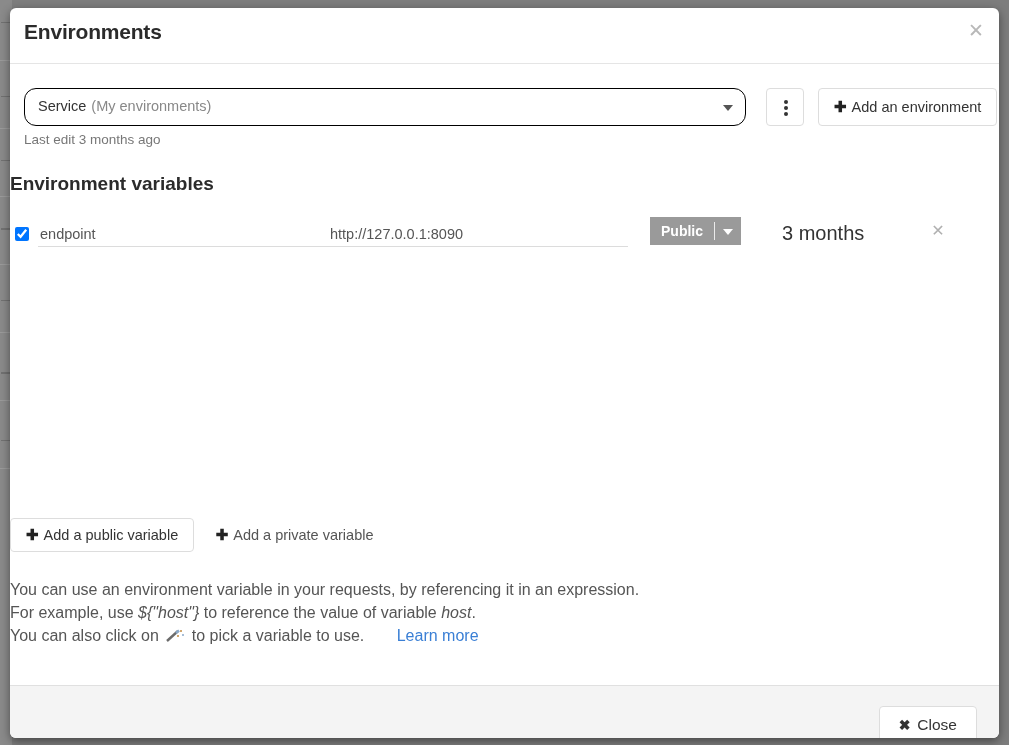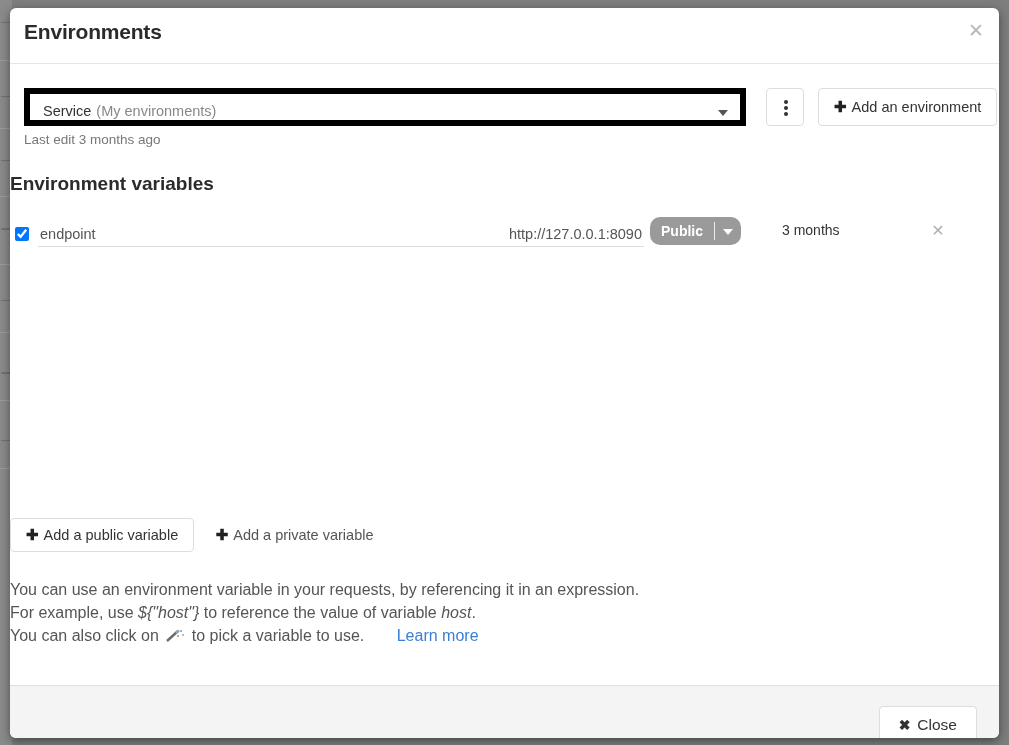--- a/index.html
+++ b/index.html
@@ -97,22 +97,22 @@
     position: relative;
     margin-top: 24px;
     height: 38px;
   }
   .env-select {
     position: absolute;
     left: 0;
     top: 0;
     width: 722px;
     height: 38px;
-    border: 6px solid #000000;
-    border-radius: 0;
+    border: 1px solid #000000;
+    border-radius: 12px;
     background: #fff;
     cursor: pointer;
   }
   .env-select-label {
     position: absolute;
     left: 13px;
     top: 9px;
     font-size: 14.5px;
     color: #333;
   }
@@ -259,31 +259,31 @@
     border: none;
     border-bottom: 1px solid #dcdcdc;
     background: transparent;
     font-size: 14.5px;
     color: #555;
     font-family: "Liberation Sans", sans-serif;
     padding: 0 2px;
     outline: none;
   }
   .cell-name  { left: 28px; width: 310px; }
-  .cell-value { left: 334px; width: 300px; text-align: right; }
+  .cell-value { left: 318px; width: 300px; }
 
   .privacy-btn {
     position: absolute;
     left: 640px;
     top: 4px;
     height: 28px;
     display: flex;
     align-items: center;
     background: #9a9a9a;
-    border-radius: 10px;
+    border-radius: 0;
     cursor: pointer;
     user-select: none;
   }
   .privacy-label {
     padding: 0 11px;
     font-size: 14px;
     font-weight: bold;
     color: #ffffff;
     line-height: 28px;
   }
@@ -305,21 +305,21 @@
     width: 0; height: 0;
     border-left: 5px solid transparent;
     border-right: 5px solid transparent;
     border-top: 6px solid #ffffff;
   }
 
   .cell-created {
     position: absolute;
     left: 772px;
     top: 9px;
-    font-size: 14px;
+    font-size: 20px;
     color: #333;
   }
   .row-delete {
     position: absolute;
     left: 918px;
     top: 8px;
     width: 20px; height: 20px;
     line-height: 20px;
     text-align: center;
     color: #b0b0b0;

